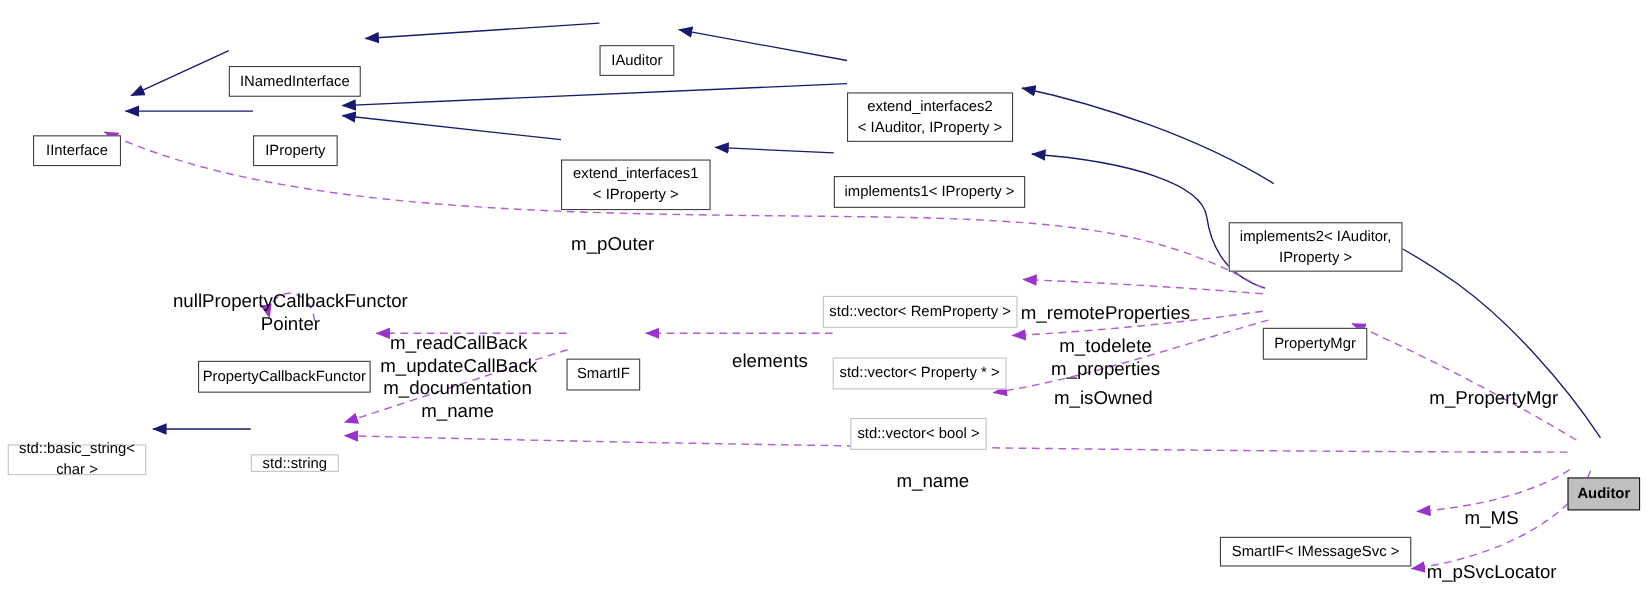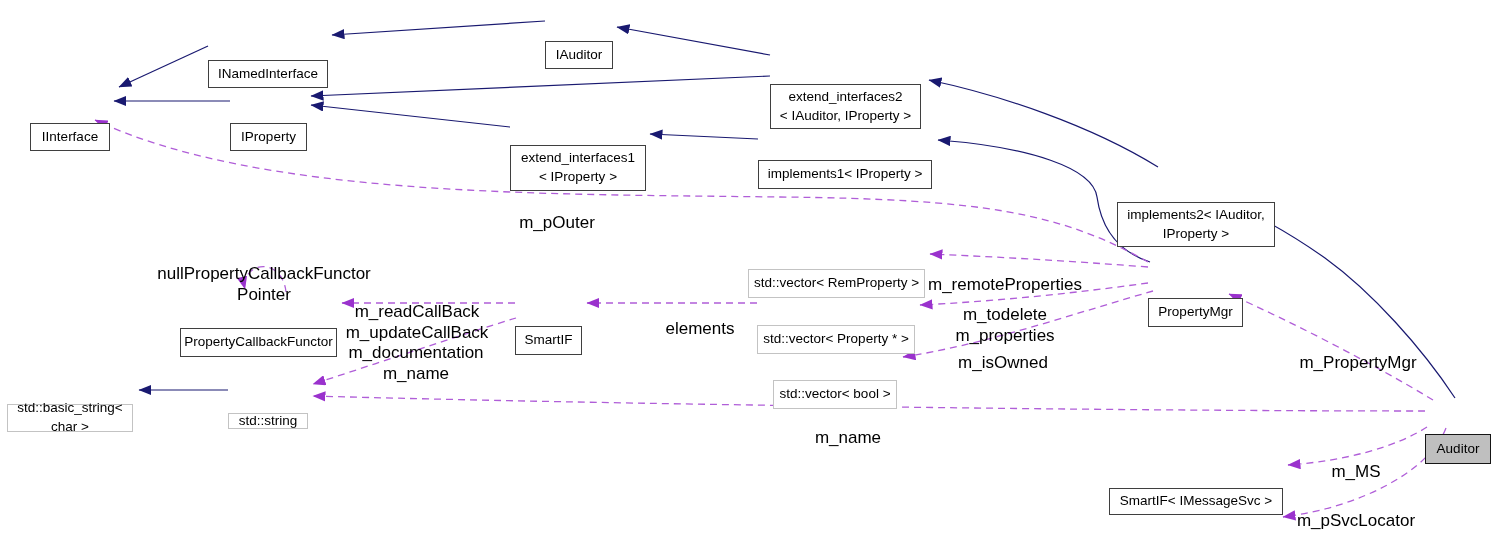--- a/index.html
+++ b/index.html
@@ -18,21 +18,21 @@
     text-align:center;
     background:#ffffff;
     border:1.4px solid #3f3f3f;
     box-sizing:border-box;
     font-size:13.5px;line-height:1.38;
     white-space:pre-line;
     cursor:default;
     margin-top:36px;
   }
   .node.external{border:1px solid #c3c3c3;}
-  .node.current{background:#bfbfbf;border:1.7px solid #151515;}
+  .node.current{background:#bfbfbf;border:1.7px solid #151515;font-weight:bold;}
   .edge-label{
     position:absolute;z-index:3;
     transform:translate(-50%,-50%);
     font-size:17px;line-height:1.22;
     text-align:center;white-space:pre-line;margin-top:36px;
   }
   .inh{stroke:#191970;fill:none;stroke-width:1.2px;}
   .use{stroke:#b05ed8;fill:none;stroke-width:1.3px;stroke-dasharray:7,5;}
 </style>
 </head>

